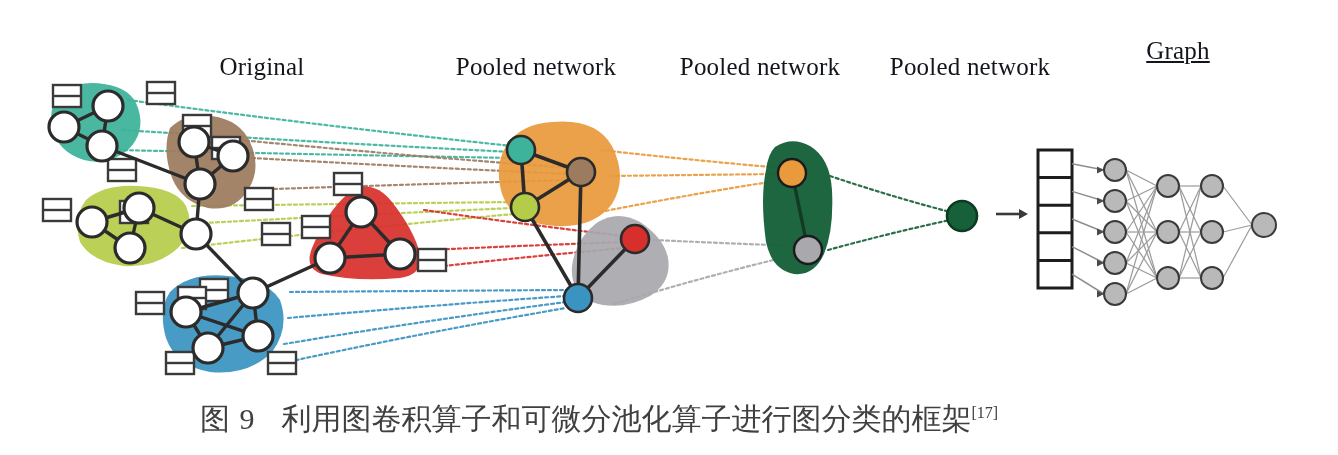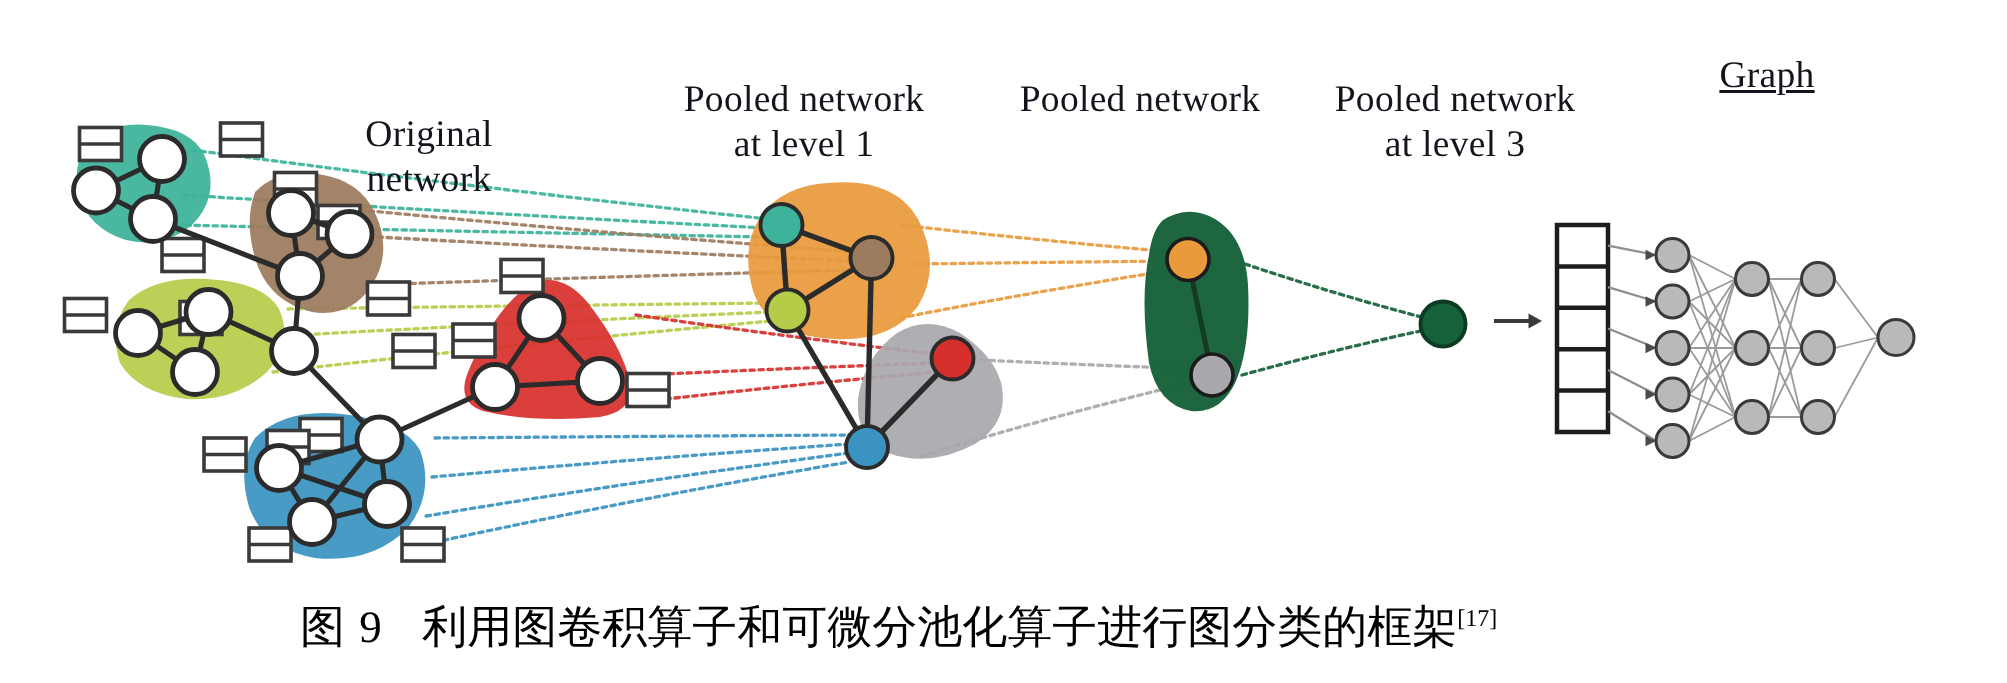--- a/index.html
+++ b/index.html
@@ -4,21 +4,21 @@
 <style>
   html,body{margin:0;padding:0;background:#ffffff;}
   body{width:1338px;height:455px;position:relative;overflow:hidden;
        font-family:"Liberation Serif","DejaVu Serif",serif;color:#11131a;}
   #stage{position:absolute;left:0;top:0;width:1338px;height:455px;}
   svg.layer{position:absolute;left:0;top:0;width:1338px;height:455px;}
   .col-label{position:absolute;text-align:center;font-size:25px;line-height:30px;
              color:#13151c;letter-spacing:.2px;}
   .col-label .l2{display:block;}
   #caption{position:absolute;left:0;top:393px;width:1198px;text-align:center;
-           font-size:30px;line-height:40px;color:#000000;
+           font-size:30px;line-height:40px;color:#404040;
            font-family:"Liberation Serif","DejaVu Serif",serif;}
   #caption .figno{letter-spacing:1px;}
   #caption .gap{display:inline-block;width:26px;}
   #caption sup{font-size:16px;vertical-align:super;}
 </style>
 </head>
 <body>
 
 <div id="stage">
 
@@ -267,24 +267,24 @@
         <circle cx="1168" cy="232" r="11" fill="#b9b9b9" stroke="#3a3a3a" stroke-width="2"></circle>
         <circle cx="1168" cy="278" r="11" fill="#b9b9b9" stroke="#3a3a3a" stroke-width="2"></circle>
         <circle cx="1212" cy="186" r="11" fill="#b9b9b9" stroke="#3a3a3a" stroke-width="2"></circle>
         <circle cx="1212" cy="232" r="11" fill="#b9b9b9" stroke="#3a3a3a" stroke-width="2"></circle>
         <circle cx="1212" cy="278" r="11" fill="#b9b9b9" stroke="#3a3a3a" stroke-width="2"></circle>
         <circle cx="1264" cy="225" r="12" fill="#b9b9b9" stroke="#3a3a3a" stroke-width="2"></circle>
       </g>
   </svg>
 
   <div id="labels">
-      <div class="col-label" style="left: 204px; top: 52px; width: 164px; margin-top: 23px;"><span>Original</span><span class="l2">network</span></div>
-      <div class="col-label" style="left: 438px; top: 52px; width: 196px;"><span>Pooled network</span><span class="l2">at level 1</span></div>
+      <div class="col-label" style="left: 180px; top: 52px; width: 164px;"><span>Original</span></div>
+      <div class="col-label" style="left: 438px; top: 52px; width: 196px;"><span>Pooled network</span></div>
       <div class="col-label" style="left: 662px; top: 52px; width: 196px;"><span>Pooled network</span></div>
-      <div class="col-label" style="left: 872px; top: 52px; width: 196px;"><span>Pooled network</span><span class="l2">at level 3</span></div>
+      <div class="col-label" style="left: 872px; top: 52px; width: 196px;"><span>Pooled network</span></div>
       <div class="col-label" style="left: 1082px; top: 36px; width: 192px; text-decoration: underline;"><span>Graph</span></div>
     </div>
 
   <div id="caption">
     <span class="figno">图 9</span><span class="gap"></span><span>利用图卷积算子和可微分池化算子进行图分类的框架</span><sup>[17]</sup>
   </div>
 
 </div>
 
 </body></html>

